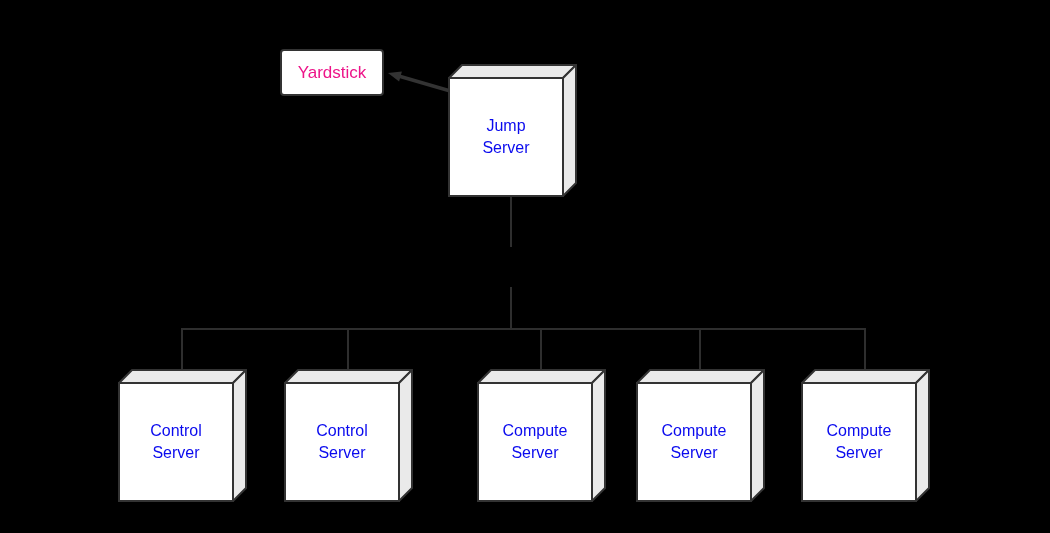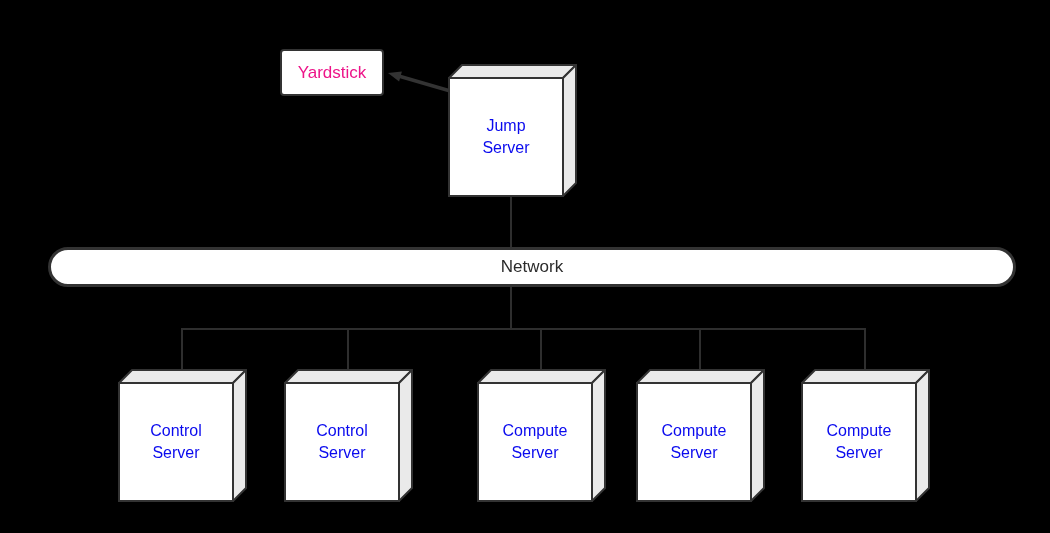--- a/index.html
+++ b/index.html
@@ -115,23 +115,20 @@
       <polygon class="shape-facet" points="1,14 14,1 128,1 115,14"></polygon>
       <polygon class="shape-facet" points="115,14 128,1 128,119 115,132"></polygon>
       <rect class="shape-front" x="1" y="14" width="114" height="118"></rect>
     </svg>
     <div class="label">
       <span>Jump</span>
       <span>Server</span>
     </div>
   </div>
 
-  <div id="network">
-    <span>Network</span>
-  </div>
 
   <div class="node3d" style="left:118px; top:369px">
     <svg width="129" height="133" viewBox="0 0 129 133">
       <polygon class="shape-facet" points="1,14 14,1 128,1 115,14"></polygon>
       <polygon class="shape-facet" points="115,14 128,1 128,119 115,132"></polygon>
       <rect class="shape-front" x="1" y="14" width="114" height="118"></rect>
     </svg>
     <div class="label">
       <span>Control</span>
       <span>Server</span>

